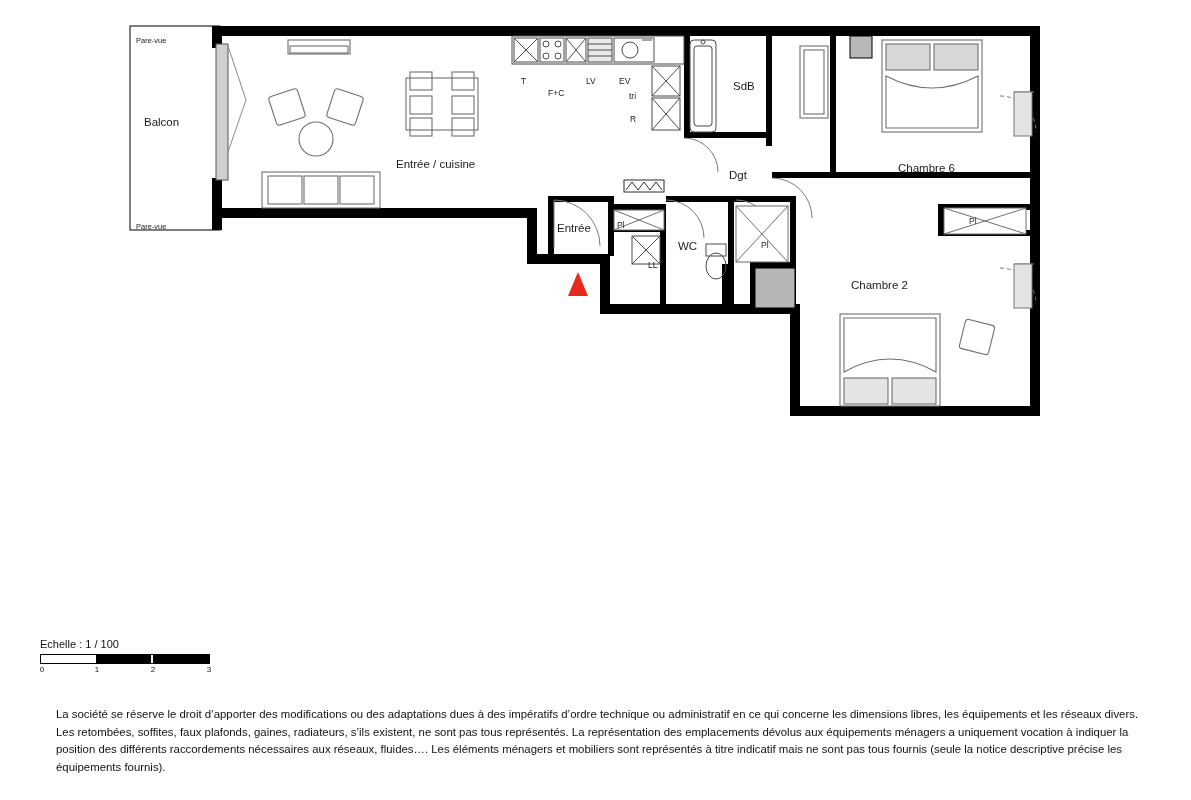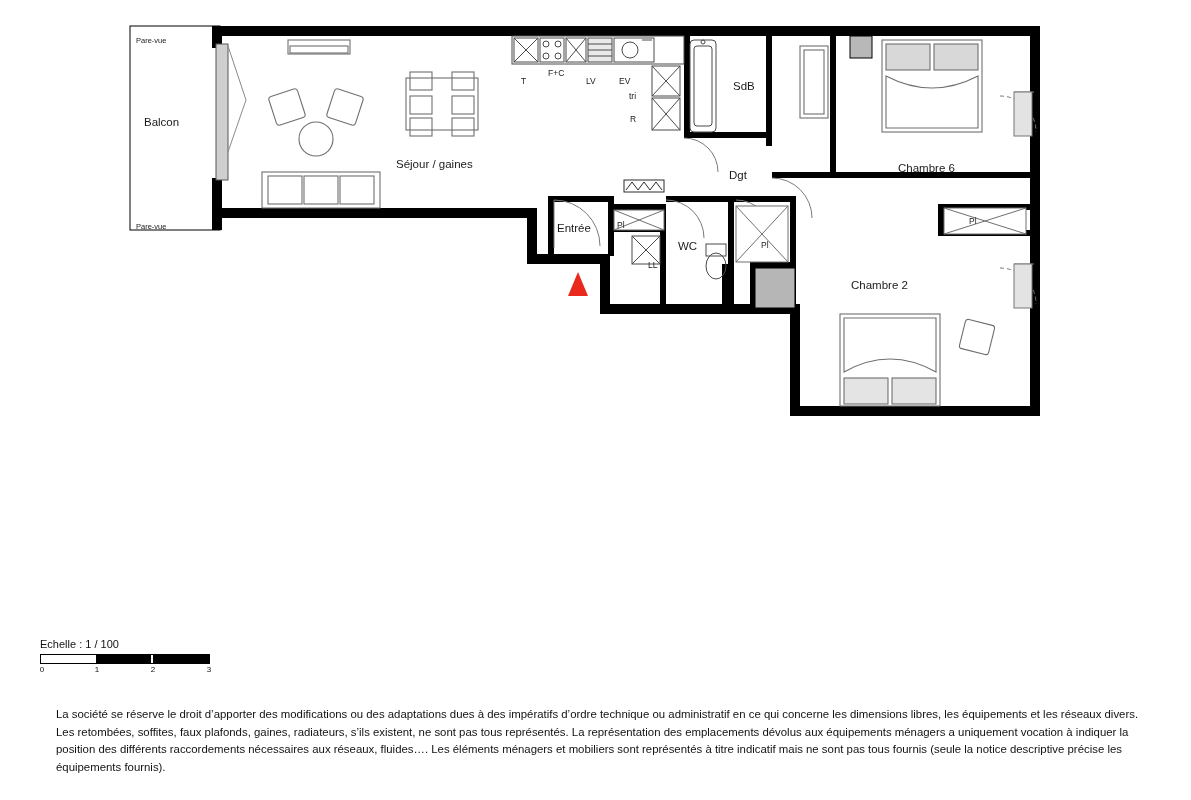--- a/index.html
+++ b/index.html
@@ -215,30 +215,30 @@
     </g>
   </g>
 
   <polygon points="578,272 588,296 568,296" fill="#e8291c"></polygon>
 </svg>
 
 <div class="lbl tiny" style="left:136px;top:28px;">Pare-vue</div>
 <div class="lbl tiny" style="left:136px;top:214px;">Pare-vue</div>
 
 <div class="lbl room" style="left:144px;top:108px;">Balcon</div>
-<div class="lbl room" style="left:396px;top:150px;">Séjour / gaines</div>
+<div class="lbl room" style="left:396px;top:150px;">Entrée / cuisine</div>
 <div class="lbl room" style="left:733px;top:72px;">SdB</div>
 <div class="lbl room" style="left:898px;top:154px;">Chambre 6</div>
 <div class="lbl room" style="left:729px;top:161px;">Dgt</div>
 <div class="lbl room" style="left:557px;top:214px;">Entrée</div>
 <div class="lbl room" style="left:678px;top:232px;">WC</div>
 <div class="lbl room" style="left:851px;top:271px;">Chambre 2</div>
 
 <div class="lbl small" style="left:521px;top:68px;">T</div>
-<div class="lbl small" style="left:548px;top:60px;">F+C</div>
+<div class="lbl small" style="left:548px;top:80px;">F+C</div>
 <div class="lbl small" style="left:586px;top:68px;">LV</div>
 <div class="lbl small" style="left:619px;top:68px;">EV</div>
 <div class="lbl small" style="left:629px;top:83px;">tri</div>
 <div class="lbl small" style="left:630px;top:106px;">R</div>
 <div class="lbl small" style="left:648px;top:252px;">LL</div>
 <div class="lbl small" style="left:617px;top:212px;">Pl</div>
 <div class="lbl small" style="left:761px;top:232px;">Pl</div>
 <div class="lbl small" style="left:969px;top:208px;">Pl</div>
 
 <div class="scalebox">

